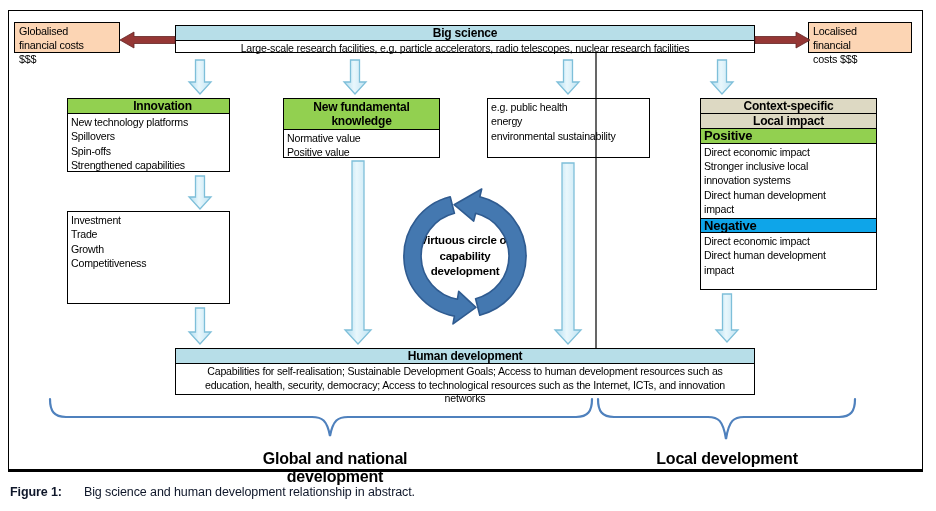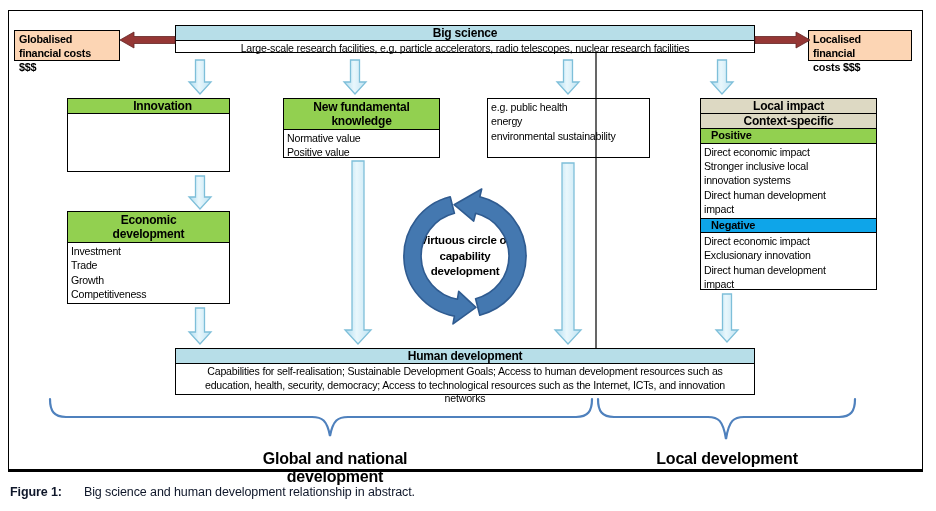--- a/index.html
+++ b/index.html
@@ -14,26 +14,26 @@
   
   .dbox{border:1.5px solid #000;background:#fff;}
   .hdr{font-weight:bold;font-size:12px;text-align:center;line-height:14px;border-bottom:1px solid #000;}
   .hdr.blue{background:#b7dee8;}
   .hdr.green{background:#92d050;padding-left:28px;}
   .hdr.tan{background:#ddd9c3;}
   .hdr.twoline{line-height:14px;padding:1px 16px;}
   .hdr-constrain{max-width:105px;margin:0 auto;}
   .items{padding:1px 0 0 3px;font-size:10.6px;line-height:14.4px;}
   .li-item{max-width:150px;}
-  .rowlabel{font-weight:bold;font-size:11px;line-height:13.5px;padding-left:10px;border-bottom:1px solid #000;}
+  .rowlabel{font-weight:bold;font-size:13px;line-height:13.5px;padding-left:3px;border-bottom:1px solid #000;}
   .rowlabel.green{background:#92d050;}
   .rowlabel.orange{background:#0ea5e9;}
   .subhdr{border-bottom:1px solid #000;}
   
-  .costbox{border:1.5px solid #000;background:#fcd5b4;font-weight:bold;font-size:10.8px;line-height:14px;padding:1px 16px 0 4px;margin-top:8px;}
+  .costbox{border:1.5px solid #000;background:#fcd5b4;font-weight:normal;font-size:10.8px;line-height:14px;padding:1px 16px 0 4px;}
   
   .widebody{font-size:10.6px;text-align:center;line-height:13.5px;padding:1px 8px 0 8px;}
   
   #vc-text{left:404px;top:233px;width:122px;text-align:center;font-weight:bold;font-size:11.5px;line-height:15.5px;}
   
   .brace-label{font-weight:bold;font-size:16px;text-align:center;}
   
   #caption{left:10px;top:485px;font-size:12.5px;color:#0f172a;letter-spacing:-0.1px;}
   #caption .cap-label{font-weight:bold;margin-right:22px;}
   svg{position:absolute;left:0;top:0;pointer-events:none;}
@@ -53,26 +53,29 @@
   <div class="widebody">Large-scale research facilities, e.g. particle accelerators, radio telescopes, nuclear research facilities</div>
 </div>
 
 <div class="abs costbox" style="left:808px;top:22px;width:104px;height:31px;">
   <div>Localised financial</div>
   <div>costs $$$</div>
 </div>
 
 <div class="abs dbox" style="left:67px;top:98px;width:163px;height:74px;">
   <div class="hdr green">Innovation</div>
+  <div class="items">
+    <div>New technology platforms</div>
+    <div>Spillovers</div>
+    <div>Spin-offs</div>
+    <div>Strengthened capabilities</div>
+  </div>
 </div>
 
 <div class="abs dbox" style="left:67px;top:211px;width:163px;height:93px;">
-  <div class="hdr green twoline">
-    <div class="hdr-constrain">Economic development</div>
-  </div>
   <div class="items">
     <div>Investment</div>
     <div>Trade</div>
     <div>Growth</div>
     <div>Competitiveness</div>
   </div>
 </div>
 
 <div class="abs dbox" style="left:283px;top:98px;width:157px;height:60px;">
   <div class="hdr green twoline">
@@ -86,32 +89,31 @@
 
 <div class="abs dbox" style="left:487px;top:98px;width:163px;height:60px;">
   <div class="items">
     <div>e.g. public health</div>
     <div>energy</div>
     <div>environmental sustainability</div>
   </div>
 </div>
 
 <div class="abs dbox" style="left:700px;top:98px;width:177px;height:192px;">
+  <div class="hdr tan subhdr">Context-specific</div>
   <div class="hdr tan" style="border-bottom:1px solid #000;">Local impact</div>
-  <div class="hdr tan subhdr">Context-specific</div>
   <div class="rowlabel green">Positive</div>
   <div class="items" style="height:73px;border-bottom:1px solid #000;padding-bottom:0;">
     <div class="li-item">Direct economic impact</div>
     <div class="li-item">Stronger inclusive local innovation systems</div>
     <div class="li-item">Direct human development impact</div>
   </div>
   <div class="rowlabel orange">Negative</div>
   <div class="items">
     <div class="li-item">Direct economic impact</div>
-    <div class="li-item">Exclusionary innovation</div>
     <div class="li-item">Direct human development impact</div>
   </div>
 </div>
 
 <div class="abs" id="vc-text">Virtuous circle of capability development</div>
 
 <div class="abs dbox" style="left:175px;top:348px;width:580px;height:47px;">
   <div class="hdr blue">Human development</div>
   <div class="widebody">Capabilities for self-realisation; Sustainable Development Goals; Access to human development resources such as education, health, security, democracy; Access to technological resources such as the Internet, ICTs, and innovation networks</div>
 </div>

